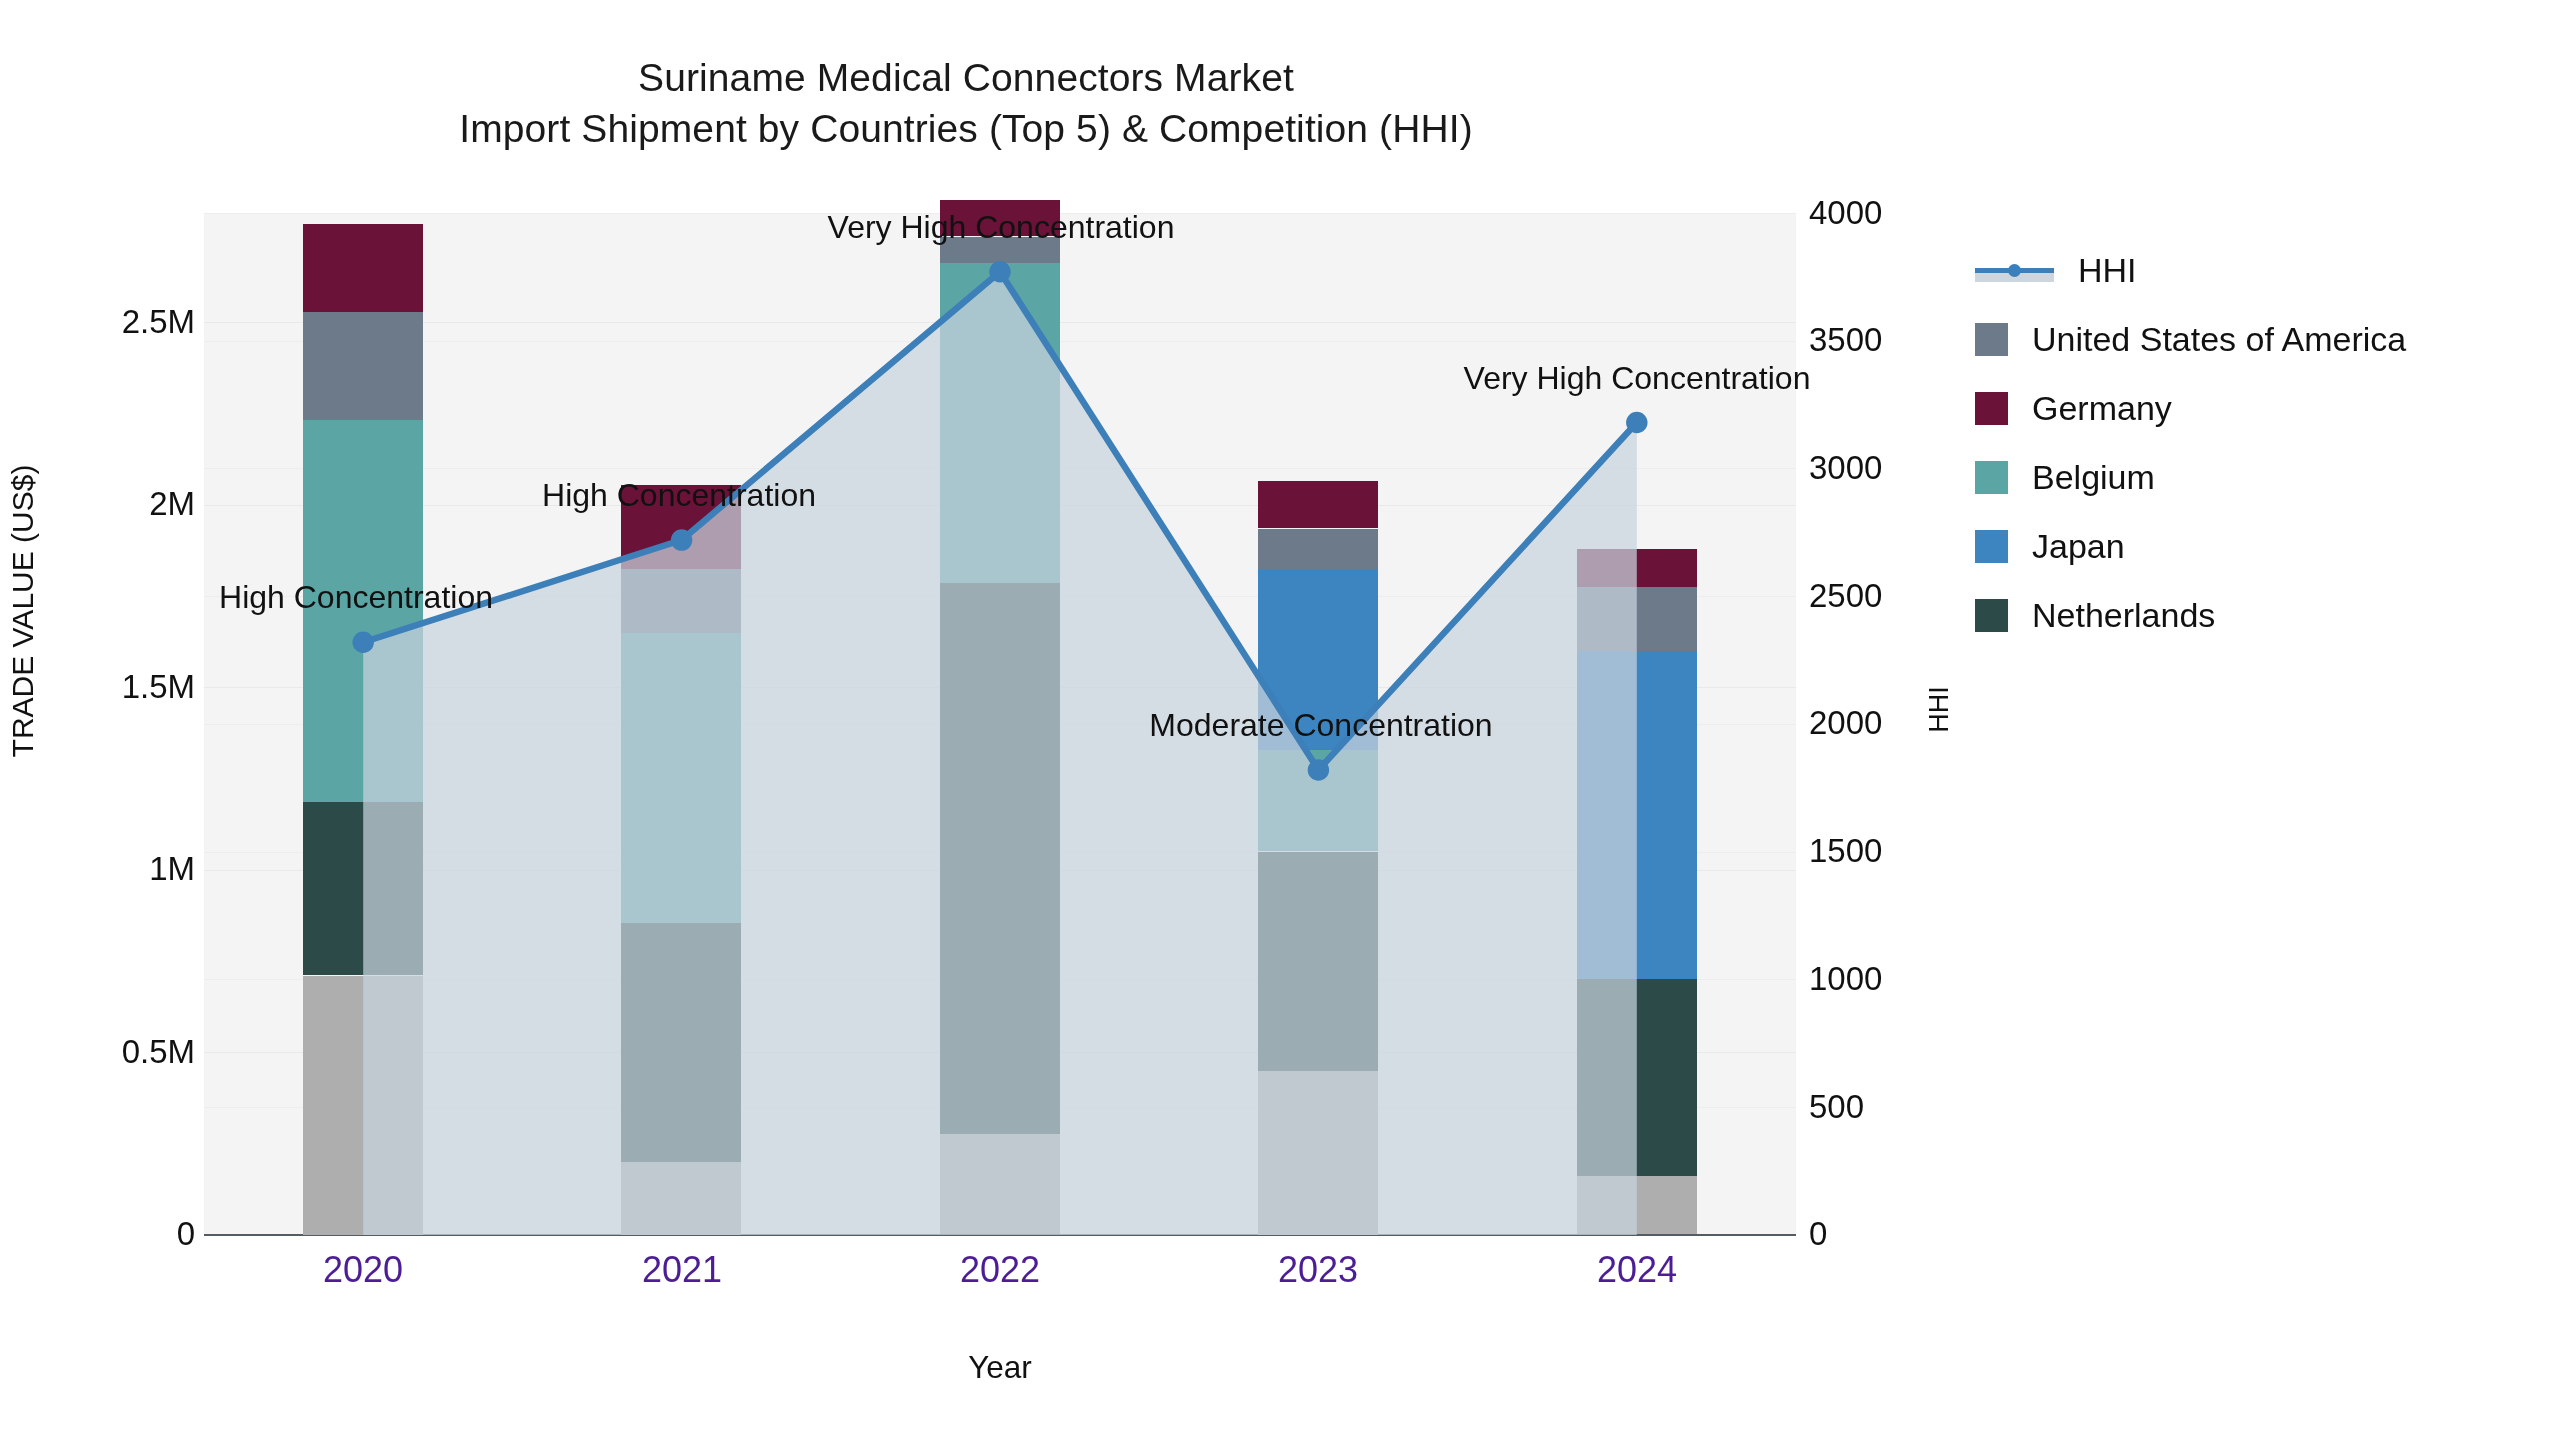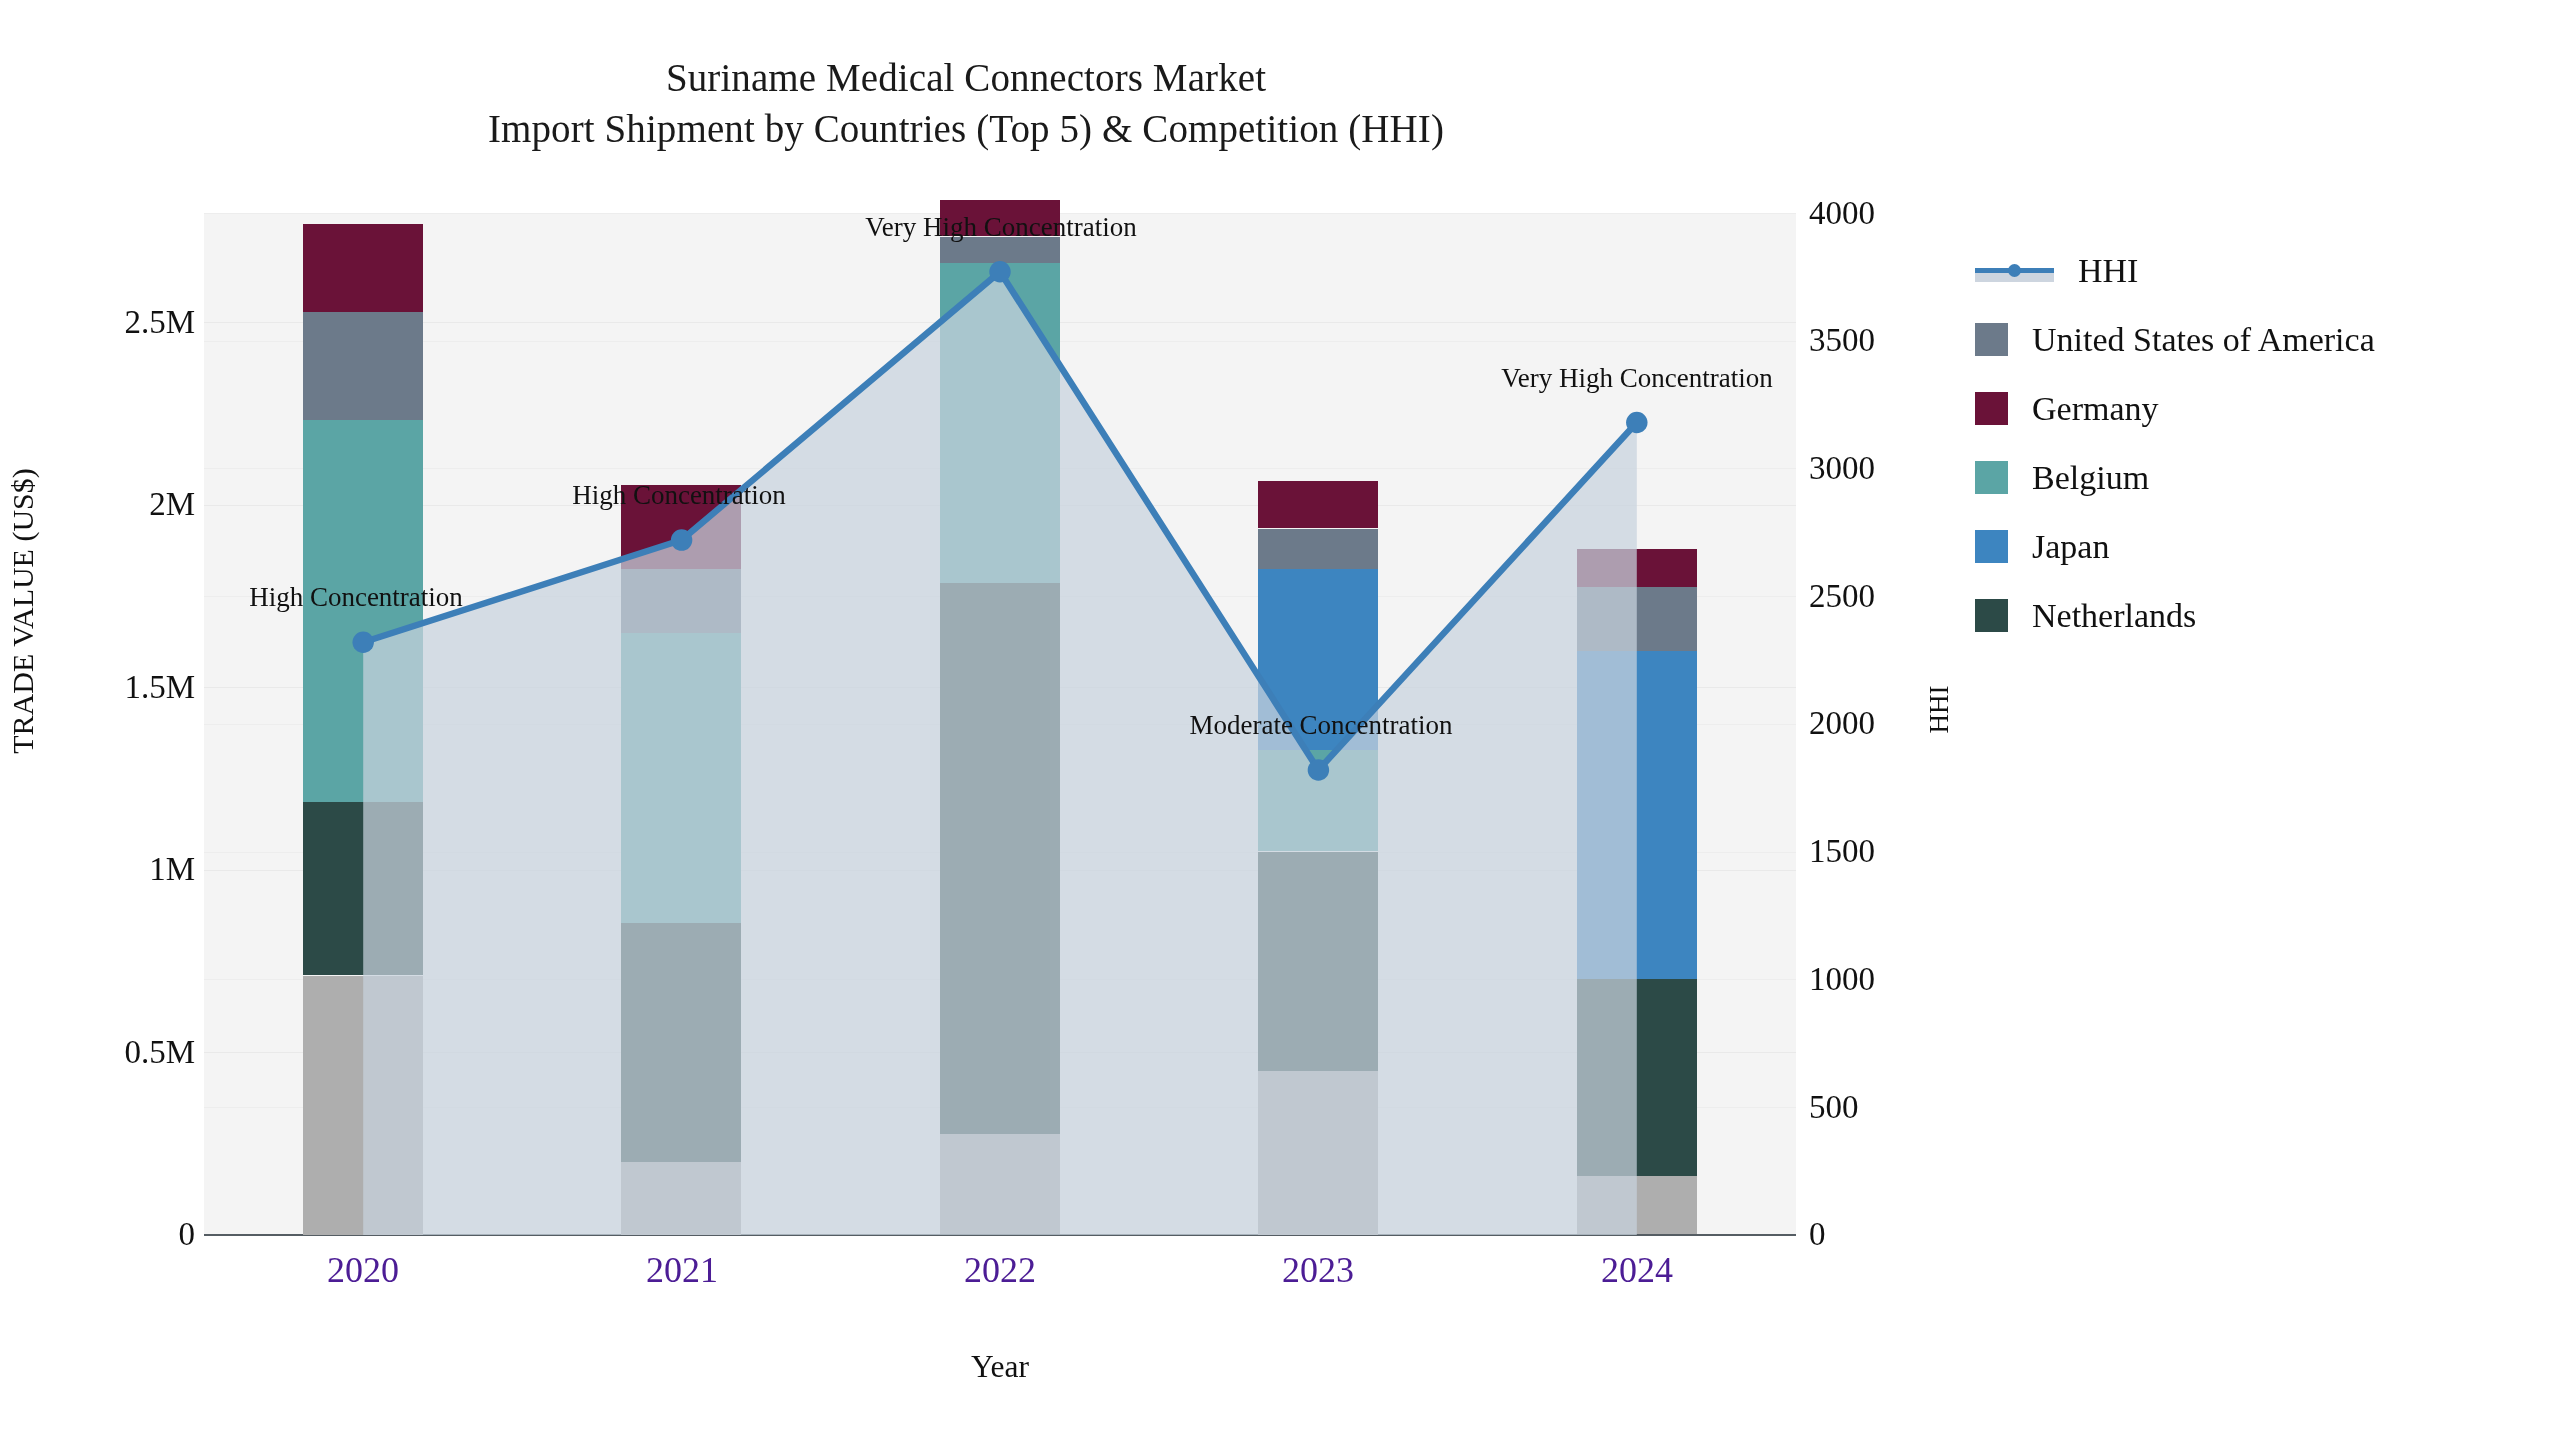--- a/index.html
+++ b/index.html
@@ -1,17 +1,17 @@
 <!DOCTYPE html>
 <html style="font-size:11.4px"><head>
 <meta charset="utf-8">
 <style>
   html,body{margin:0;padding:0;}
   body{width:2576px;height:1449px;background:#ffffff;font-family:"Liberation Sans",sans-serif;overflow:hidden;}
-  #root{position:relative;width:2576px;height:1048px;font-family:Liberation Serif, serif;}
+  #root{position:relative;width:2576px;height:1048px;}
 
   
   .title-block{position:absolute;left:0;top:52px;width:1932px;text-align:center;color:#1a1a1a;}
   .title-line{font-size:39px;line-height:1.32;font-weight:400;letter-spacing:0.1px;}
 
   
   .plot{position:absolute;left:204px;top:213px;width:1592px;height:1022px;background:#f4f4f4;}
   .gridline{position:absolute;left:0;width:100%;height:1.4px;background:#e9e9e9;}
   .gridline.minor{background:#ededed;height:1.4px;}
 
@@ -28,21 +28,21 @@
   .ylabels-right{position:absolute;left:1809px;top:0;width:215px;height:1449px;}
   .ylab-right{position:absolute;left:0;text-align:left;font-size:33px;color:#111;transform:translateY(-50%);white-space:nowrap;}
 
   .xlab{position:absolute;top:1249px;width:186px;text-align:center;font-size:36px;color:#4c1d95;}
 
   .axis-title-y{position:absolute;left:-163px;top:594px;width:372px;text-align:center;font-size:30px;color:#111;transform:rotate(-90deg);}
   .axis-title-y2{position:absolute;left:1832px;top:694px;width:215px;text-align:center;font-size:27px;color:#111;transform:rotate(-90deg);}
   .axis-title-x{position:absolute;left:204px;top:1349px;width:1592px;text-align:center;font-size:31.5px;color:#111;}
 
   
-  .annot{position:absolute;font-size:27px;color:#111;white-space:nowrap;transform:translate(-50%,-50%);}
+  .annot{position:absolute;font-size:32px;color:#111;white-space:nowrap;transform:translate(-50%,-50%);}
 
   
   .legend{position:absolute;left:1975px;top:236px;width:587px;}
   .legend-row{display:flex;align-items:center;height:69px;}
   .legend-swatch{width:33px;height:33px;margin-right:24px;flex:0 0 auto;}
   .legend-line{width:79px;height:33px;margin-right:24px;flex:0 0 auto;position:relative;}
   .legend-line .lband{position:absolute;left:0;right:0;top:17px;height:11.4px;background:#cdd5df;}
   .legend-line .lstroke{position:absolute;left:0;right:0;top:14.3px;height:4.3px;background:#3d7fb8;}
   .legend-line .ldot{position:absolute;left:33px;top:10px;width:13px;height:13px;border-radius:50%;background:#3d7fb8;}
   .legend-label{font-size:34px;color:#111;white-space:nowrap;}

